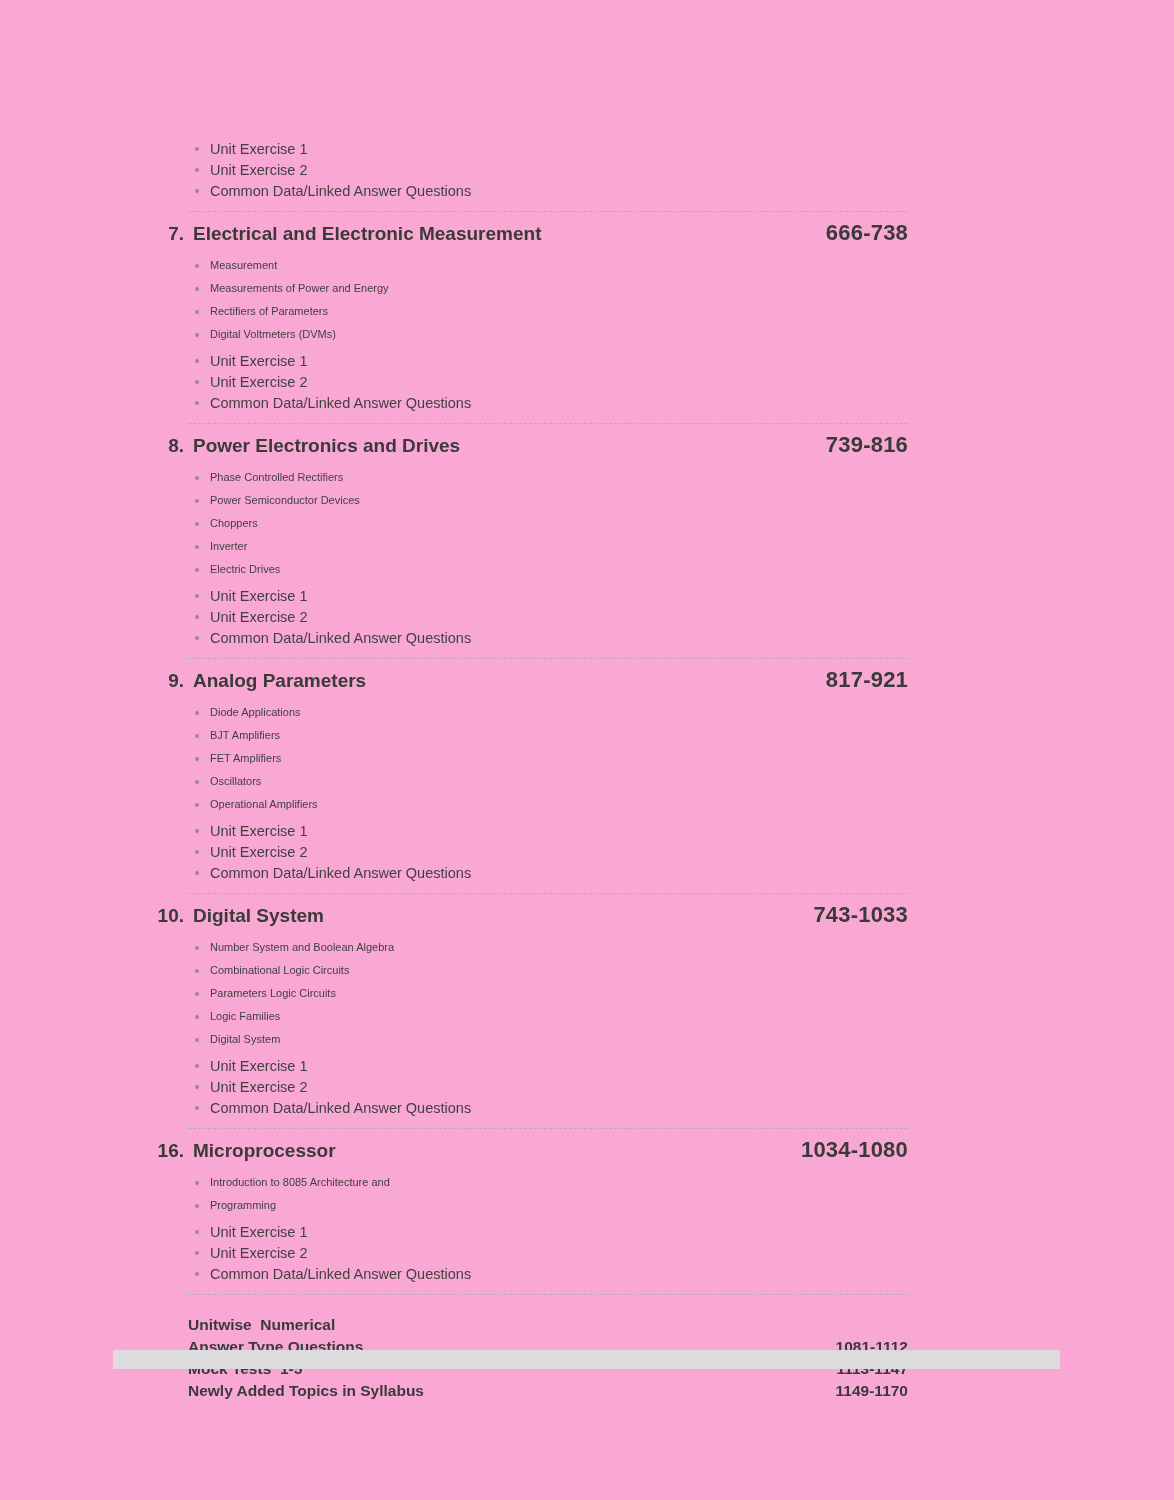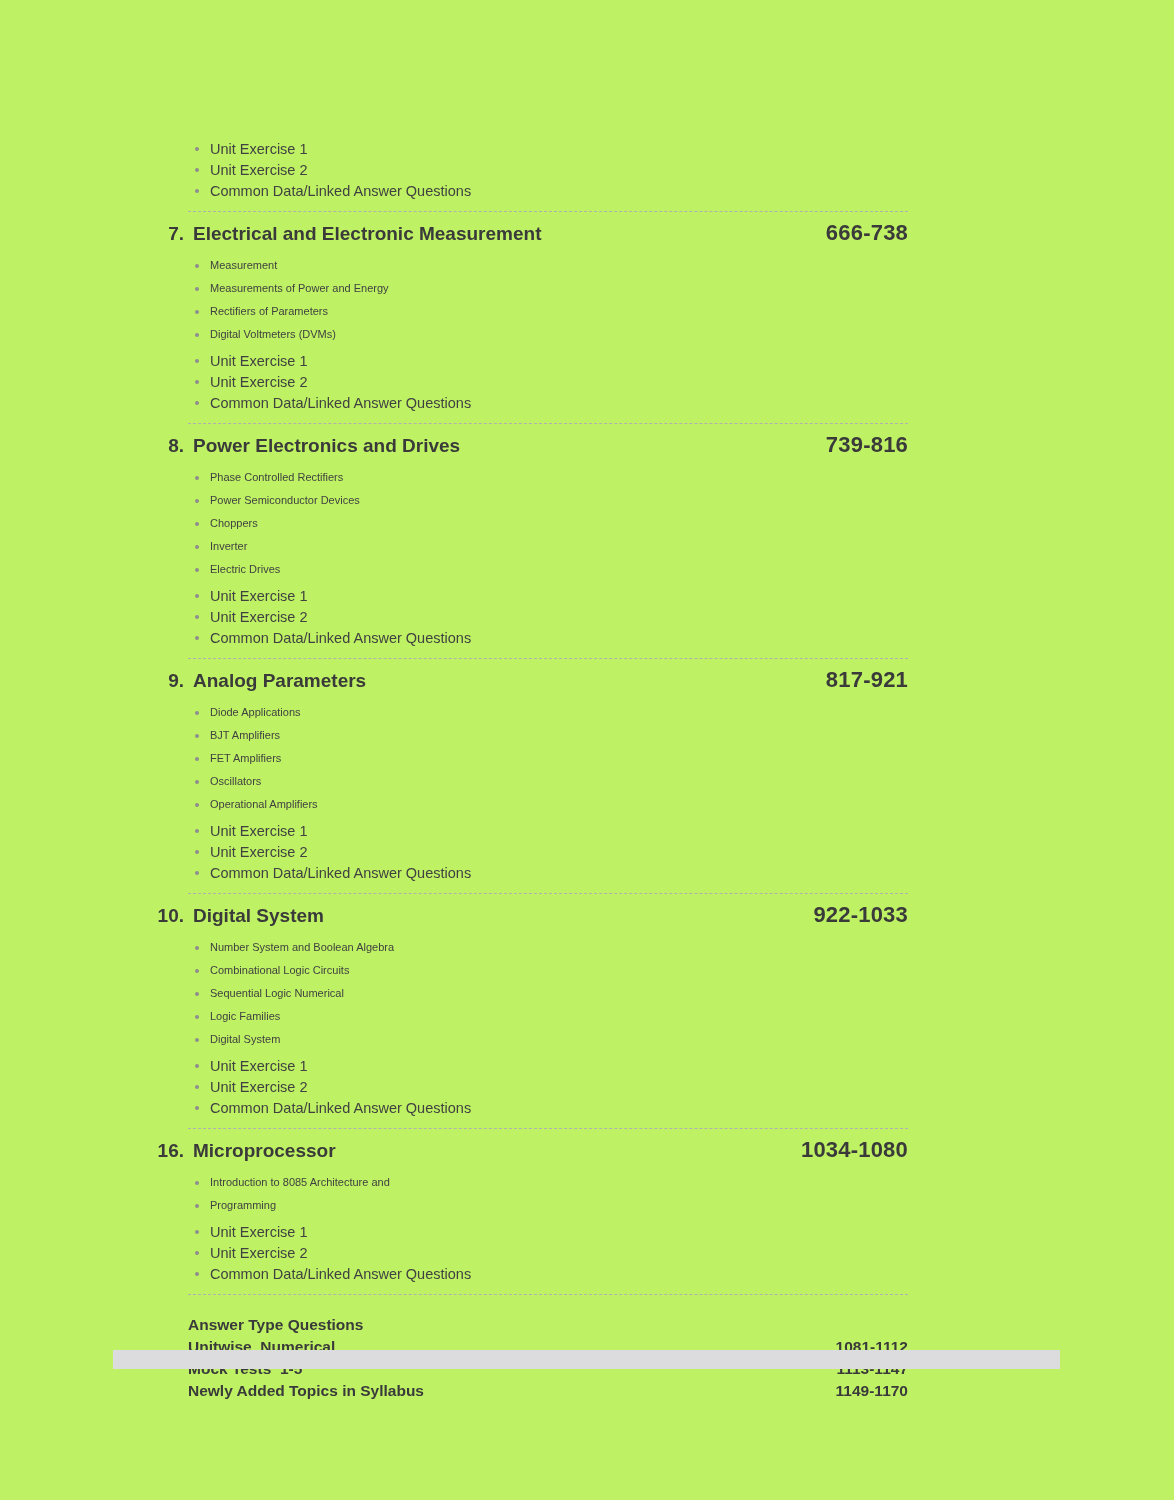--- a/index.html
+++ b/index.html
@@ -65,21 +65,21 @@
   
   .bottom-bar{
     position:absolute;
     left:113px;top:1350px;
     width:947px;height:19px;
   }
 </style>
 </head>
 <body>
 
-<div class="page" style="background: #bef264;">
+<div class="page" style="background: #f9a8d4;">
   <div class="content">
     <ul class="exercise-list" id="carryover">
         <li class="exercise-item">
           <span class="bullet"></span>
           <span class="label">Unit Exercise 1</span>
         </li>
         <li class="exercise-item">
           <span class="bullet"></span>
           <span class="label">Unit Exercise 2</span>
         </li>
@@ -215,34 +215,34 @@
               <span class="bullet"></span>
               <span class="label">Common Data/Linked Answer Questions</span>
             </li>
           </ul>
           <hr class="separator">
         </div>
         <div class="section">
           <div class="heading-row">
             <span class="section-number">10.</span>
             <span class="section-title">Digital System</span>
-            <span class="section-pages">922-1033</span>
+            <span class="section-pages">743-1033</span>
           </div>
           <ul class="topic-list">
             <li class="topic-item">
               <span class="bullet"></span>
               <span class="label">Number System and Boolean Algebra</span>
             </li>
             <li class="topic-item">
               <span class="bullet"></span>
               <span class="label">Combinational Logic Circuits</span>
             </li>
             <li class="topic-item">
               <span class="bullet"></span>
-              <span class="label">Sequential Logic Numerical</span>
+              <span class="label">Parameters Logic Circuits</span>
             </li>
             <li class="topic-item">
               <span class="bullet"></span>
               <span class="label">Logic Families</span>
             </li>
             <li class="topic-item">
               <span class="bullet"></span>
               <span class="label">Digital System</span>
             </li>
           </ul>
@@ -290,21 +290,21 @@
             <li class="exercise-item">
               <span class="bullet"></span>
               <span class="label">Common Data/Linked Answer Questions</span>
             </li>
           </ul>
           <hr class="separator">
         </div>
       </div>
     <div class="footer-entries" id="footer-entries">
         <div class="footer-row">
-          <div class="footer-labels"><div class="footer-line">Answer Type Questions</div><div class="footer-line">Unitwise  Numerical</div></div>
+          <div class="footer-labels"><div class="footer-line">Unitwise  Numerical</div><div class="footer-line">Answer Type Questions</div></div>
           <span class="footer-pages">1081-1112</span>
         </div>
         <div class="footer-row">
           <div class="footer-labels"><div class="footer-line">Mock Tests  1-5</div></div>
           <span class="footer-pages">1113-1147</span>
         </div>
         <div class="footer-row">
           <div class="footer-labels"><div class="footer-line">Newly Added Topics in Syllabus</div></div>
           <span class="footer-pages">1149-1170</span>
         </div>

